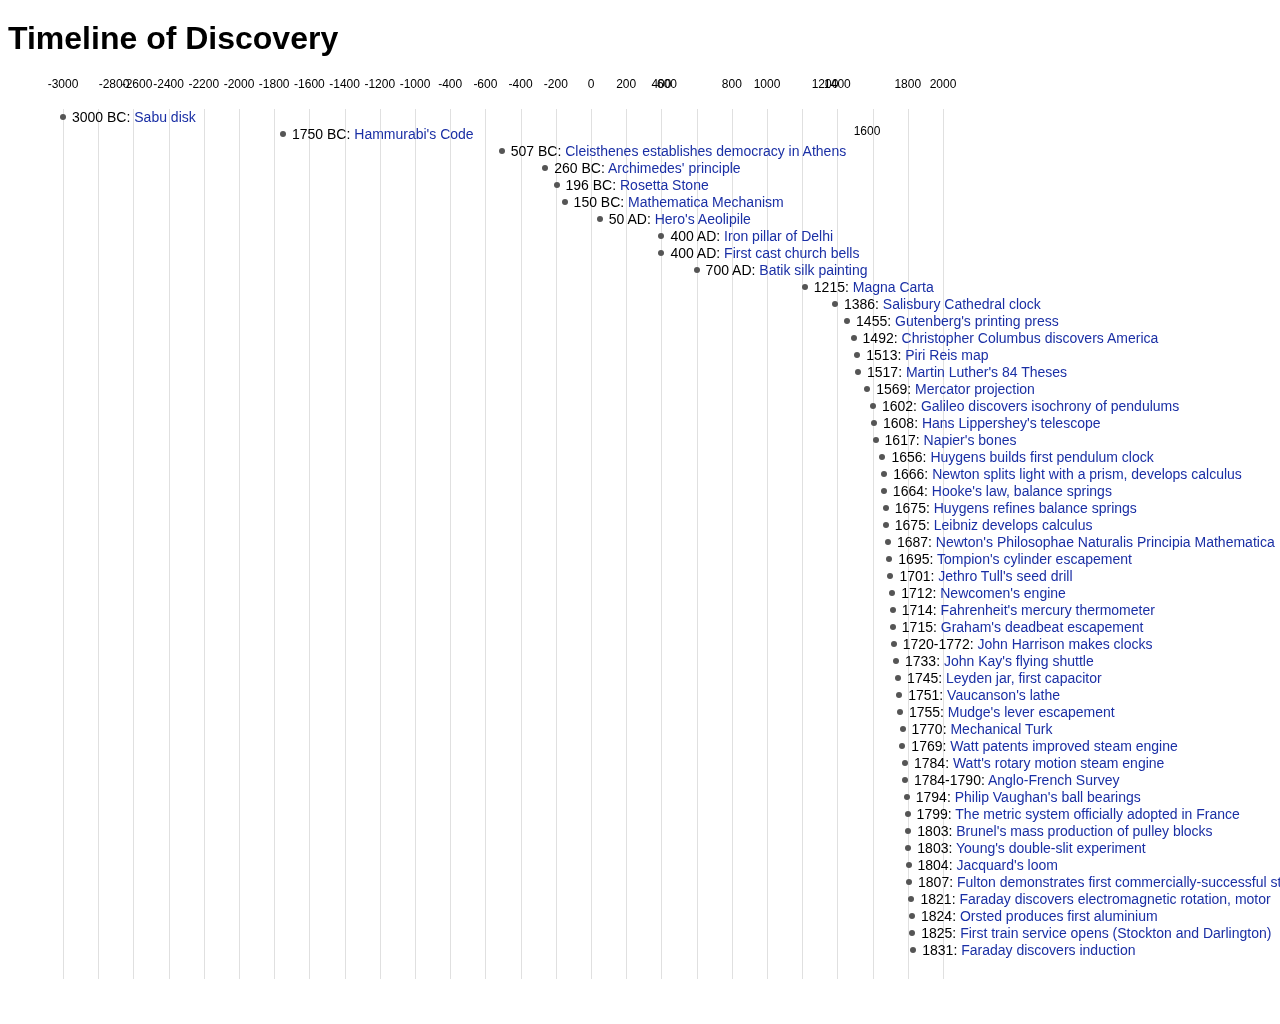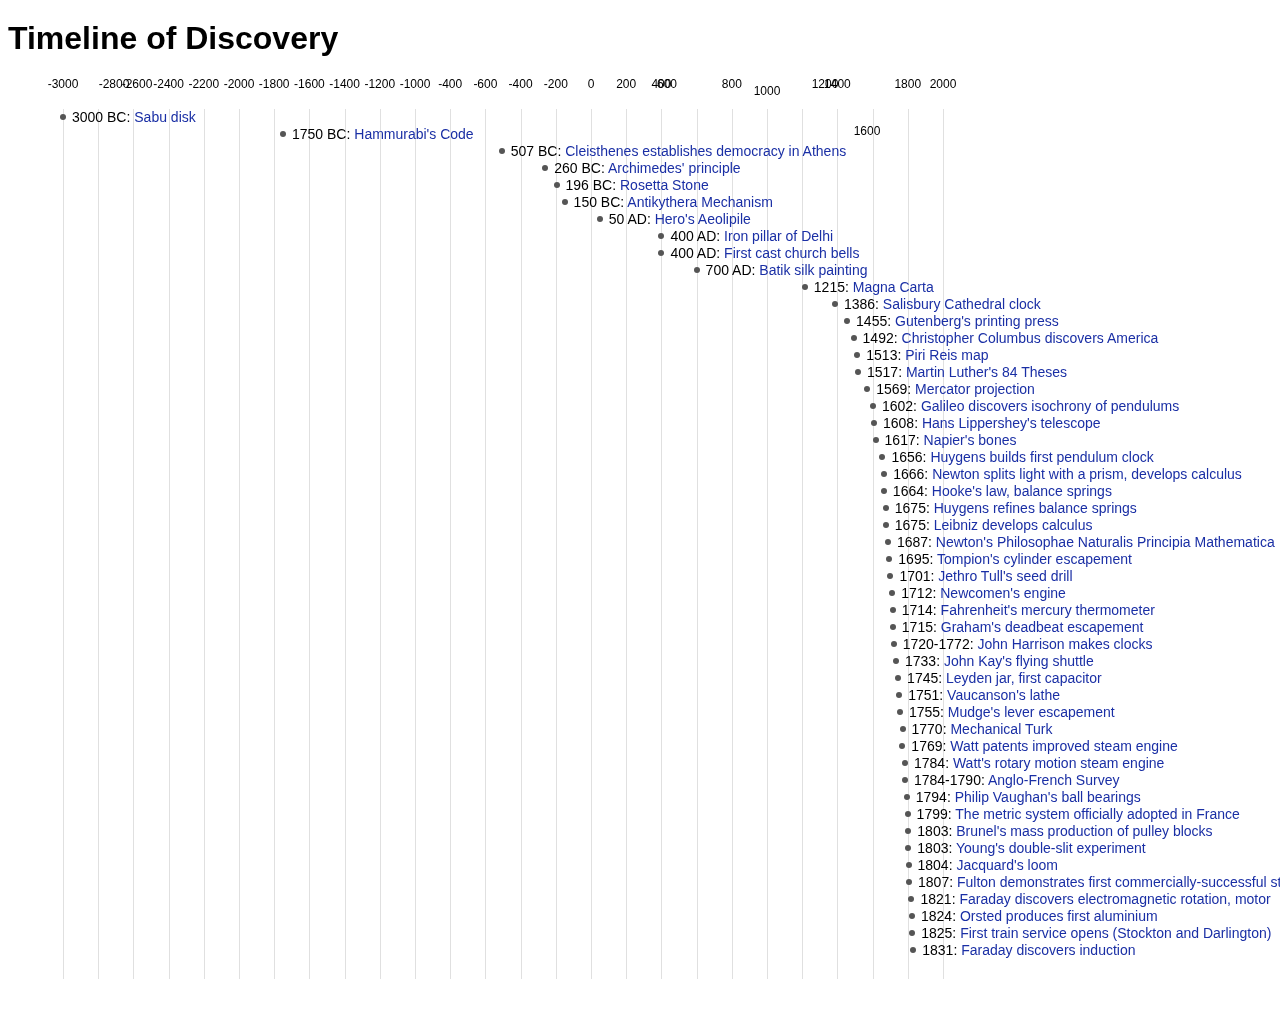--- a/index.html
+++ b/index.html
@@ -99,21 +99,21 @@
       <div class="tick" style="left: 407px;">-1000</div>
       <div class="tick" style="left: 442.2px;">-400</div>
       <div class="tick" style="left: 477.4px;">-600</div>
       <div class="tick" style="left: 512.6px;">-400</div>
       <div class="tick" style="left: 547.8px;">-200</div>
       <div class="tick" style="left: 583px;">0</div>
       <div class="tick" style="left: 618.2px;">200</div>
       <div class="tick" style="left: 653.4px;">400</div>
       <div class="tick" style="left: 659px;">600</div>
       <div class="tick" style="left: 723.8px;">800</div>
-      <div class="tick" style="left: 759px; margin-top: 7px;">1000</div>
+      <div class="tick" style="left: 759px;">1000</div>
       <div class="tick" style="left: 817px;">1200</div>
       <div class="tick" style="left: 829.4px;">1400</div>
       <div class="tick" style="left: 859px; margin-top: 47px;">1600</div>
       <div class="tick" style="left: 899.8px;">1800</div>
       <div class="tick" style="left: 935px;">2000</div>
     </div>
   <div class="grid" id="grid">
       <div class="gl" style="left: 55px;"></div>
       <div class="gl" style="left: 90.2px;"></div>
       <div class="gl" style="left: 125.4px;"></div>
@@ -140,21 +140,21 @@
       <div class="gl" style="left: 864.6px;"></div>
       <div class="gl" style="left: 899.8px;"></div>
       <div class="gl" style="left: 935px;"></div>
     </div>
   <div class="events" id="events">
       <div class="event" style="padding-left: 52px;"><span class="dot"></span><span class="datelabel">3000 BC</span><span>: </span><a class="link" href="#">Sabu disk</a></div>
       <div class="event" style="padding-left: 272px;"><span class="dot"></span><span class="datelabel">1750 BC</span><span>: </span><a class="link" href="#">Hammurabi's Code</a></div>
       <div class="event" style="padding-left: 490.768px;"><span class="dot"></span><span class="datelabel">507 BC</span><span>: </span><a class="link" href="#">Cleisthenes establishes democracy in Athens</a></div>
       <div class="event" style="padding-left: 534.24px;"><span class="dot"></span><span class="datelabel">260 BC</span><span>: </span><a class="link" href="#">Archimedes' principle</a></div>
       <div class="event" style="padding-left: 545.504px;"><span class="dot"></span><span class="datelabel">196 BC</span><span>: </span><a class="link" href="#">Rosetta Stone</a></div>
-      <div class="event" style="padding-left: 553.6px;"><span class="dot"></span><span class="datelabel">150 BC</span><span>: </span><a class="link" href="#">Antikythera Mechanism</a></div>
+      <div class="event" style="padding-left: 553.6px;"><span class="dot"></span><span class="datelabel">150 BC</span><span>: </span><a class="link" href="#">Mathematica Mechanism</a></div>
       <div class="event" style="padding-left: 588.8px;"><span class="dot"></span><span class="datelabel">50 AD</span><span>: </span><a class="link" href="#">Hero's Aeolipile</a></div>
       <div class="event" style="padding-left: 650.4px;"><span class="dot"></span><span class="datelabel">400 AD</span><span>: </span><a class="link" href="#">Iron pillar of Delhi</a></div>
       <div class="event" style="padding-left: 650.4px;"><span class="dot"></span><span class="datelabel">400 AD</span><span>: </span><a class="link" href="#">First cast church bells</a></div>
       <div class="event" style="padding-left: 685.6px;"><span class="dot"></span><span class="datelabel">700 AD</span><span>: </span><a class="link" href="#">Batik silk painting</a></div>
       <div class="event" style="padding-left: 793.84px;"><span class="dot"></span><span class="datelabel">1215</span><span>: </span><a class="link" href="#">Magna Carta</a></div>
       <div class="event" style="padding-left: 823.936px;"><span class="dot"></span><span class="datelabel">1386</span><span>: </span><a class="link" href="#">Salisbury Cathedral clock</a></div>
       <div class="event" style="padding-left: 836.08px;"><span class="dot"></span><span class="datelabel">1455</span><span>: </span><a class="link" href="#">Gutenberg's printing press</a></div>
       <div class="event" style="padding-left: 842.592px;"><span class="dot"></span><span class="datelabel">1492</span><span>: </span><a class="link" href="#">Christopher Columbus discovers America</a></div>
       <div class="event" style="padding-left: 846.288px;"><span class="dot"></span><span class="datelabel">1513</span><span>: </span><a class="link" href="#">Piri Reis map</a></div>
       <div class="event" style="padding-left: 846.992px;"><span class="dot"></span><span class="datelabel">1517</span><span>: </span><a class="link" href="#">Martin Luther's 84 Theses</a></div>

